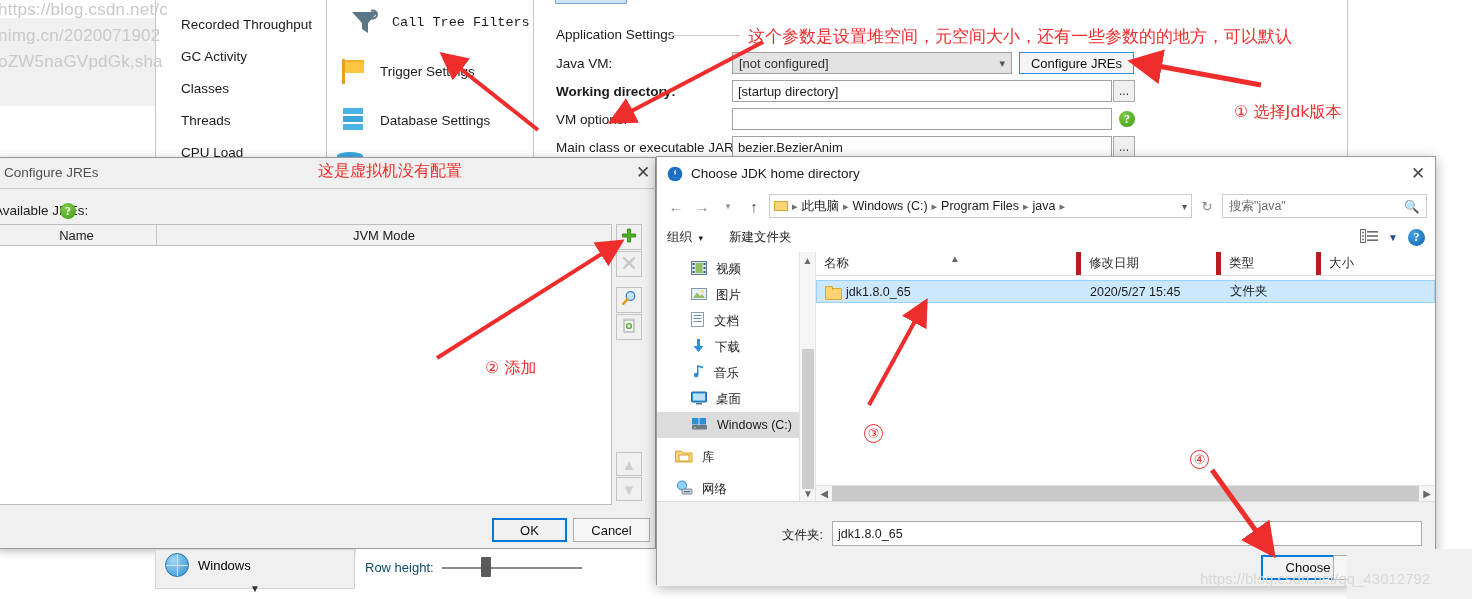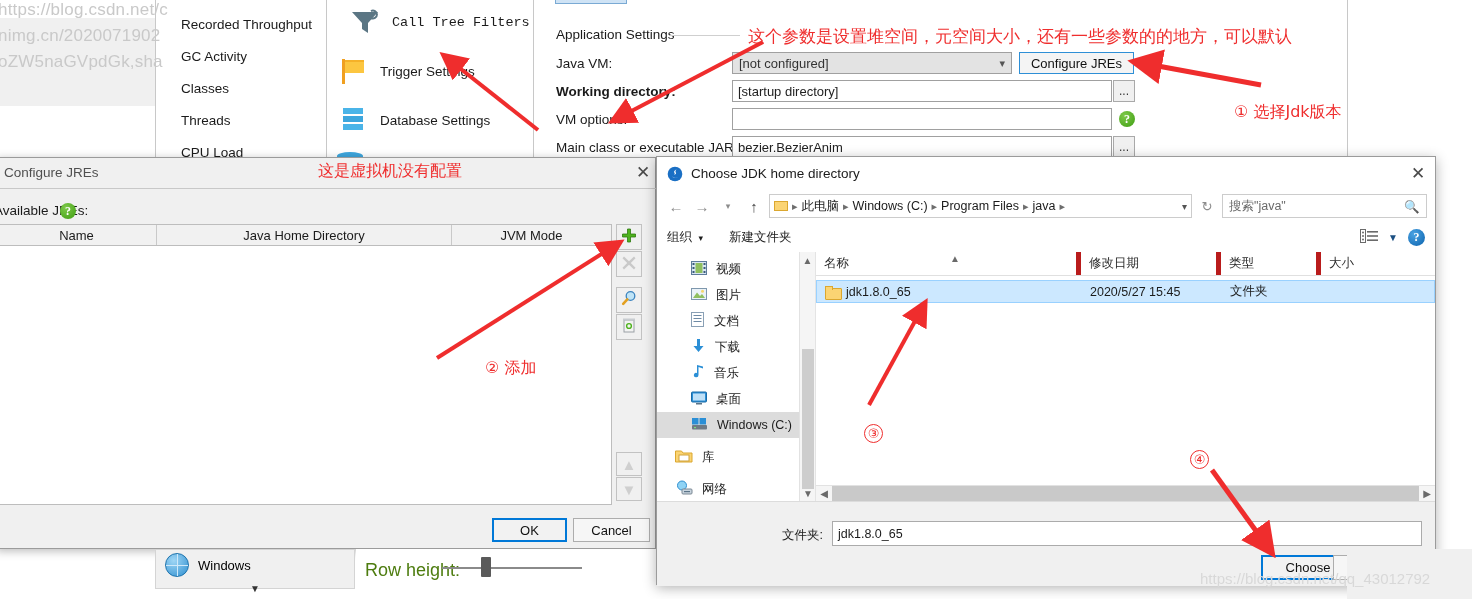--- a/index.html
+++ b/index.html
@@ -246,21 +246,21 @@
     border-radius:50%; color:#ef2d2d; font-size: 13px;
     display:flex; align-items:center; justify-content:center;
     font-family: "DejaVu Sans", sans-serif;
   }
   svg.arrows { position:absolute; left:0; top:0; width:1472px; height:599px; pointer-events:none; }
 
   .watermark {
     position:absolute; color:#d8d8d8; font-size: 15px; white-space:nowrap;
     font-family:"Liberation Sans", sans-serif;
   }
-  .rowheight-label { position:absolute; font-size:18px; color:#4d7c0f; }
+  .rowheight-label { position:absolute; font-size:13px; color:#0c4a6e; }
   .slider-track { position:absolute; height:2px; background:#8a8a8a; }
   .slider-knob { position:absolute; width:10px; height:20px; background:#5a5a5a; border-radius:1px; }
   .globe {
     width:24px; height:24px; border-radius:50%;
     background: radial-gradient(circle at 35% 30%, #9fd6f5, #2f8fd0);
     border:1px solid #1f74ad; position:relative;
   }
   .globe:before{content:'';position:absolute;left:0;top:11px;width:22px;height:1px;background:#cfe9fa;}
   .globe:after{content:'';position:absolute;left:11px;top:0;width:1px;height:22px;background:#cfe9fa;}
 </style>
@@ -353,21 +353,20 @@
   <div class="dialog" style="left:-4px;top:157px;width:660px;height:392px;"></div>
   <div class="dlg-title" style="left:4px;top:165px;">Configure JREs</div>
   <div class="dlg-close" style="left:630px;top:161px;">✕</div>
   <div class="hairline" style="left:-4px;top:188px;width:660px;height:1px;"></div>
 
   <div class="field-label" style="left:-6px;top:203px;">Available JREs:</div>
   <div class="help-dot" style="left:60px;top:203px;">?</div>
 
   <div class="tbl-head" style="left:-4px;top:224px;width:616px;height:22px;">
     <div style="width:160px;">Name</div>
-    <div style="width:295px;">Java Home Directory</div>
     <div style="flex:1;">JVM Mode</div>
   </div>
   <div class="tbl-body" style="left:-4px;top:246px;width:616px;height:259px;"></div>
 
   <div class="sq-btn" style="left:616px;top:224px;width:26px;height:26px;">
     <span>
       <svg width="16" height="16" viewBox="0 0 16 16">
           <path d="M6.5 1h3v5h5v3h-5v5h-3V9h-5V6h5z" fill="#4fb31e" stroke="#2e7a10" stroke-width=".8"></path>
         </svg>
     </span>

